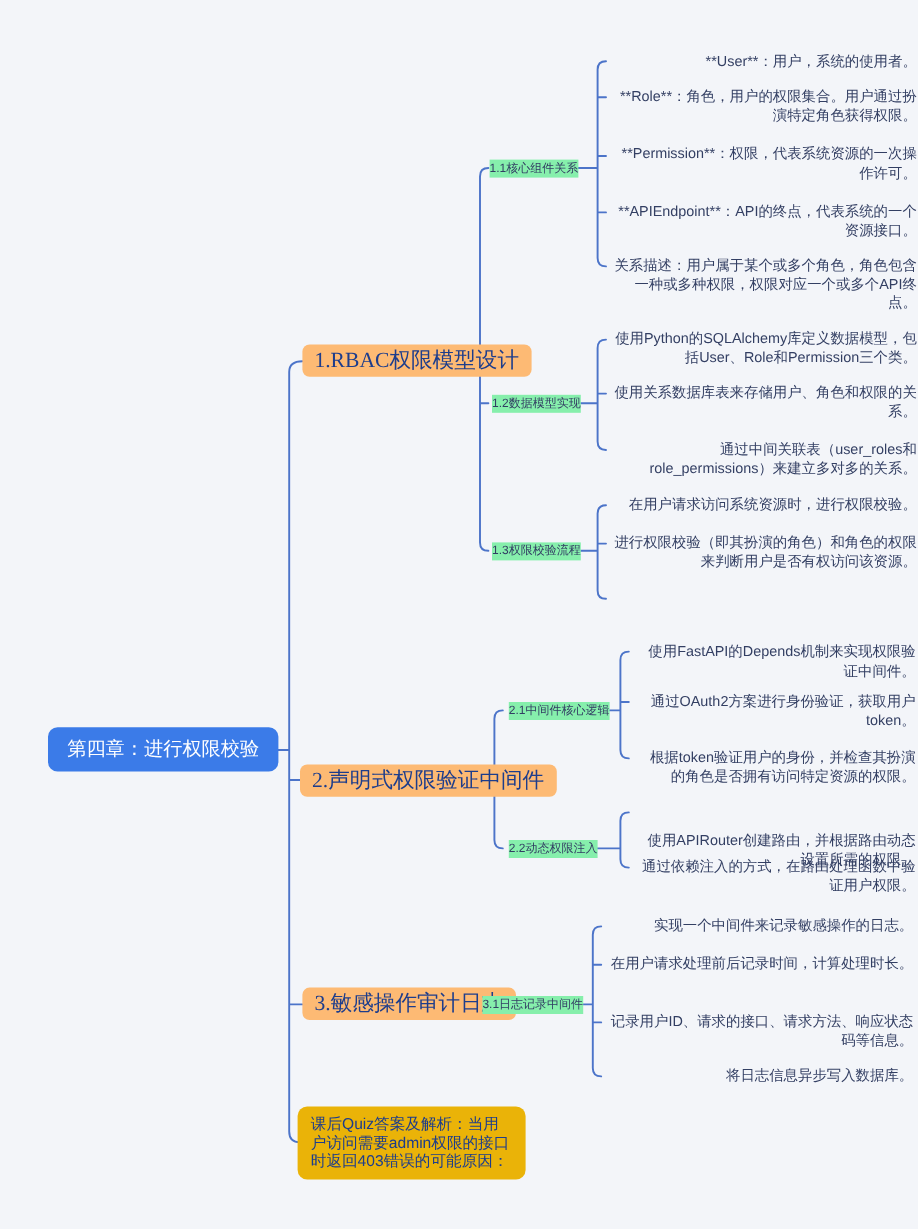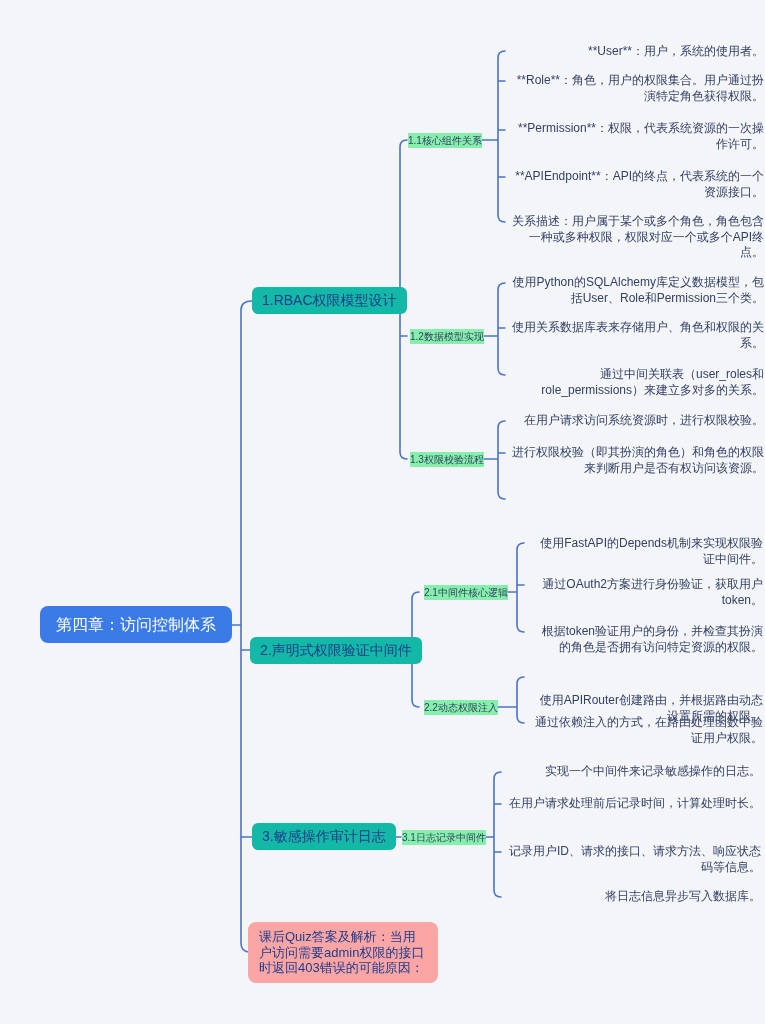--- a/index.html
+++ b/index.html
@@ -11,26 +11,26 @@
   }
   #stage{position:absolute;inset:0;width:765px;height:1024px;}
   svg.connectors{position:absolute;left:0;top:0;z-index:1;}
   .node{position:absolute;z-index:2;box-sizing:border-box;}
   .root{
     background:#3B7BE8;color:#FFFFFF;
     font-size:16px;font-weight:500;line-height:21px;
     padding:8px 16px;border-radius:8px;white-space:nowrap;
   }
   .branch{
-    background:#14b8a6;color:#1D3D8C;
-    font-size:14px;line-height:19px;
-    padding:4px 10px;border-radius:6px;white-space:nowrap;
+    background:#fdba74;color:#1D3D8C;
+    font-size:18px;line-height:19px;
+    padding:4px 10px;border-radius:6px;white-space:nowrap;font-family:Liberation Serif, serif;
   }
   .quiz{
-    background:#fca5a5;color:#1D3D8C;
+    background:#eab308;color:#1D3D8C;
     font-size:13px;line-height:15.5px;
     padding:7px 11px;border-radius:8px;
     width:190px;white-space:normal;
   }
   .sublabel{
     color:#323E63;font-size:10px;line-height:15px;
     white-space:nowrap;background:#86efac;
   }
   .leaf{
     color:#333F63;font-size:12px;line-height:15.5px;
@@ -50,21 +50,21 @@
       <path d="M470,336 H498 M505,283 Q498,283 498,290 V368 Q498,375 505,375 M498,328 H505"></path>
       <path d="M470,459 H498 M505,421 Q498,421 498,428 V492 Q498,499 505,499 M498,453 H505"></path>
       <path d="M395,650 H412 M419,592 Q412,592 412,599 V700 Q412,707 419,707"></path>
       <path d="M492,592 H517 M524,543 Q517,543 517,550 V625 Q517,632 524,632 M517,585 H524"></path>
       <path d="M488,707 H517 M524,677 Q517,677 517,684 V716 Q517,723 524,723"></path>
       <path d="M370,837 H401"></path>
       <path d="M472,837 H494 M501,772 Q494,772 494,779 V890 Q494,897 501,897 M494,804 H501 M494,852 H501"></path>
     </g>
   </svg>
 
-  <div class="node root" style="left:40px;top:606px;">第四章：访问控制体系</div>
+  <div class="node root" style="left:40px;top:606px;">第四章：进行权限校验</div>
 
   <div class="node branch" style="left:252px;top:287px;">1.RBAC权限模型设计</div>
   <div class="node branch" style="left:250px;top:637px;">2.声明式权限验证中间件</div>
   <div class="node branch" style="left:252px;top:823px;">3.敏感操作审计日志</div>
   <div class="node quiz" style="left:248px;top:922px;">课后Quiz答案及解析：当用户访问需要admin权限的接口时返回403错误的可能原因：</div>
 
   <div class="node sublabel" style="left:408px;top:133px;">1.1核心组件关系</div>
   <div class="node sublabel" style="left:410px;top:329px;">1.2数据模型实现</div>
   <div class="node sublabel" style="left:410px;top:452px;">1.3权限校验流程</div>
   <div class="node sublabel" style="left:424px;top:585px;">2.1中间件核心逻辑</div>

